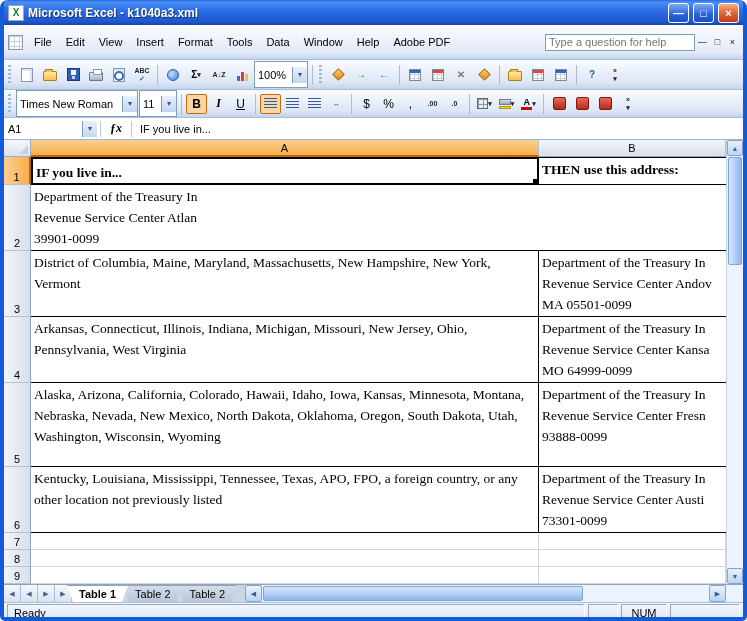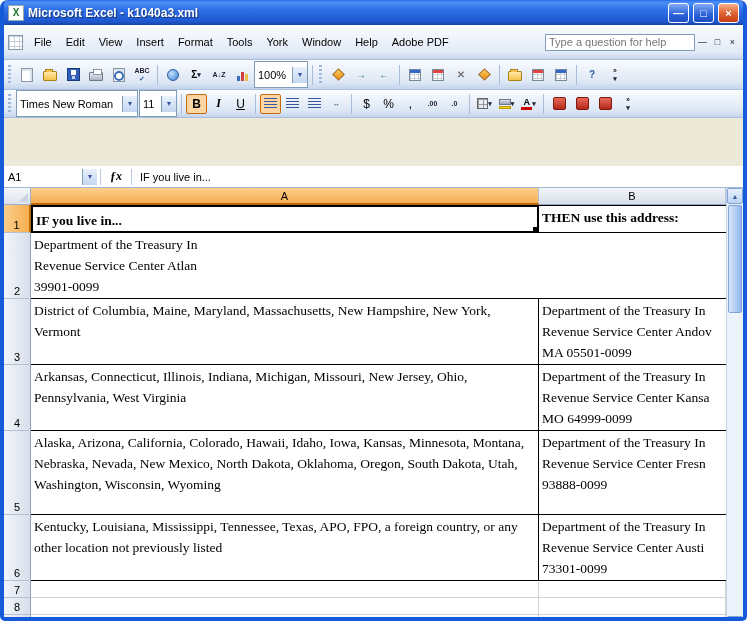--- a/index.html
+++ b/index.html
@@ -72,21 +72,21 @@
   .art-borders { width:11px; height:11px; border:1px solid #666;
     background-image:linear-gradient(#999 1px,transparent 1px),linear-gradient(90deg,#999 1px,transparent 1px); background-size:5px 5px; }
   .stack { display:flex; flex-direction:column; align-items:center; gap:1px; }
   .ybar { width:12px; height:3px; background:#FFD400; border:1px solid #B89A00; }
   .rbar { width:11px; height:3px; background:#D00000; }
   .fillcup { width:12px; height:6px; background:linear-gradient(#D8DEE8,#9AA6B8); border:1px solid #6E7A8A; }
   .art-pdf { width:13px; height:13px; background:linear-gradient(#E86A5A,#B5281A); border:1px solid #7E160C; border-radius:2px; }
   .aletter { font-size:9px; font-weight:bold; line-height:8px; }
   
   .formulabar { height:22px; flex:0 0 22px; display:flex; align-items:center; background:#fff;
-    border-bottom:1px solid #9FB6D4; font-size:11px;margin-top:48px; }
+    border-bottom:1px solid #9FB6D4; font-size:11px; }
   .namebox { width:78px; padding:2px 4px; }
   .fxdiv { width:1px; height:16px; background:#B9C8DC; margin:0 3px; }
   .fx { width:24px; text-align:center; font-family:"Liberation Serif",serif; font-style:italic; font-weight:bold; font-size:12px; }
   .fvalue { flex:1; padding:2px 5px; }
   
   .gridwrap { flex:0 0 444px; height:444px; display:flex; background:#fff; overflow:hidden; }
   .sheet { flex:1; display:flex; flex-direction:column; overflow:hidden; }
   .hdr-row { display:flex; height:17px; flex:0 0 17px; }
   .corner { width:27px; flex:0 0 27px; background:linear-gradient(#F4F7FB,#DDE3EC);
     border-right:1px solid #9DAFC6; border-bottom:1px solid #9DAFC6; position:relative; }
@@ -152,21 +152,21 @@
   </div>
 
   <div class="menubar">
     <span class="msheet"></span>
     <span class="menu-item">File</span>
     <span class="menu-item">Edit</span>
     <span class="menu-item">View</span>
     <span class="menu-item">Insert</span>
     <span class="menu-item">Format</span>
     <span class="menu-item">Tools</span>
-    <span class="menu-item">York</span>
+    <span class="menu-item">Data</span>
     <span class="menu-item">Window</span>
     <span class="menu-item">Help</span>
     <span class="menu-item">Adobe PDF</span>
     <input class="qbox" placeholder="Type a question for help" style="">
     <span class="mwc">—</span>
     <span class="mwc">□</span>
     <span class="mwc">×</span>
   </div>
 
   <div class="toolbar tb1">

